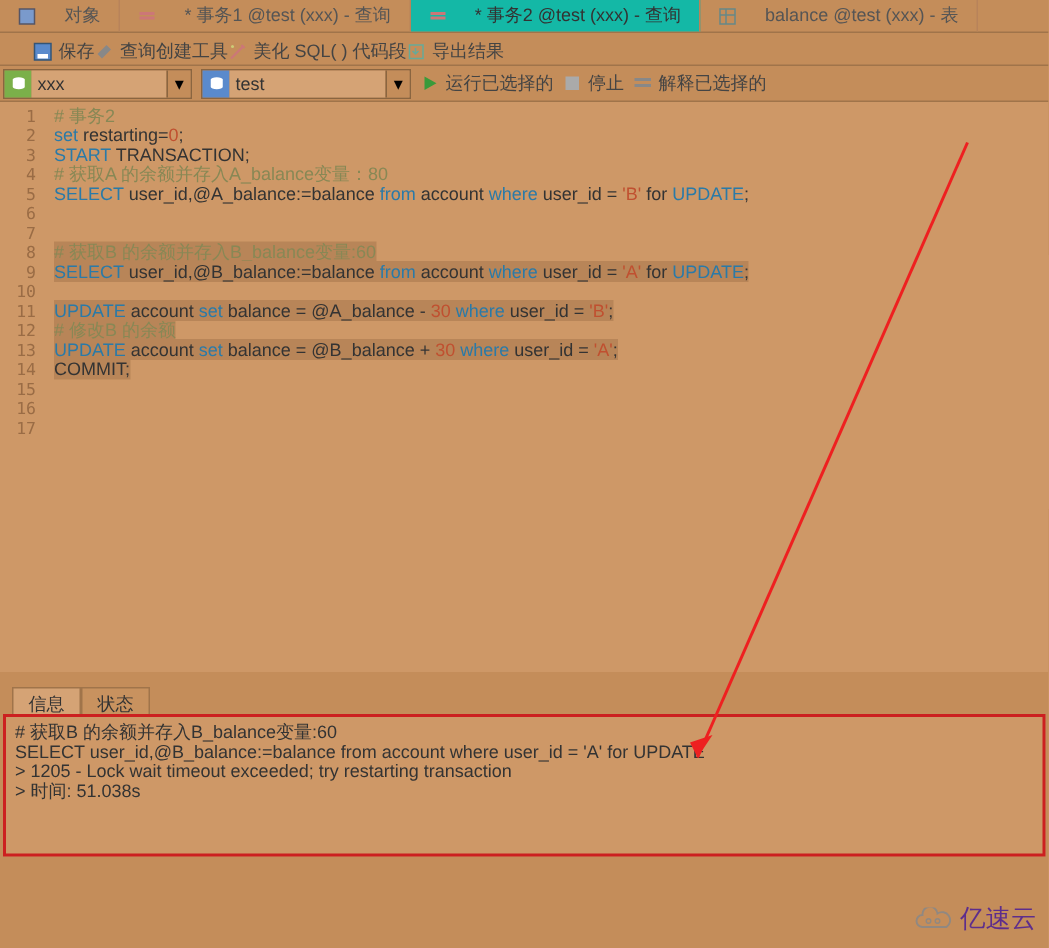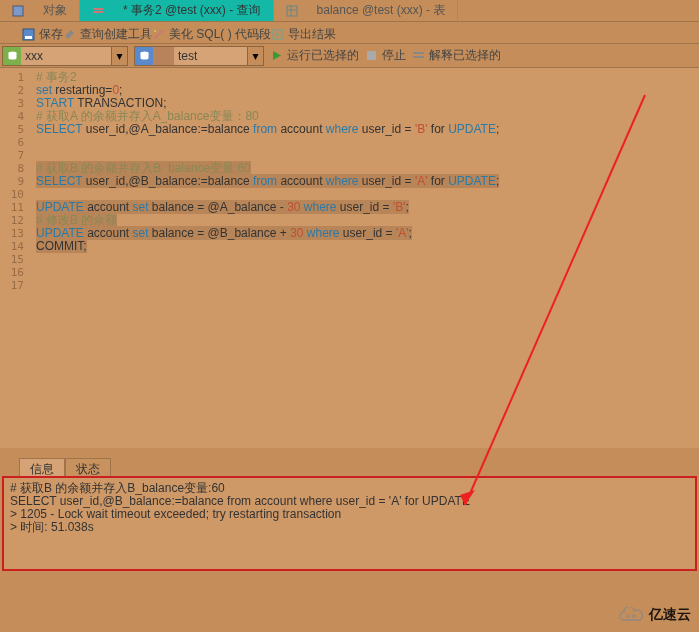--- a/index.html
+++ b/index.html
@@ -19,38 +19,45 @@
 .editor{display:flex;height:380px;background:#ce9867}
 .gutter{width:30px;background:#ce9867;padding-top:3px}
 .gutter-line{height:13px;text-align:right;padding-right:6px;color:#9a6c45;font-family:Consolas,monospace;font-size:11px}
 .code{flex:1;padding:3px 6px;font-family:Consolas,monospace;font-size:11px;line-height:13px}
 .code-line{height:13px;white-space:pre;color:#333}
 .hl{background:#b88558}
 .kw{color:#2a7aa8}
 .str{color:#c05030}
 .num{color:#c05030}
 .cm{color:#888855}
-.bottom-tabs{display:flex;height:18px;margin-left:19px}
+.bottom-tabs{display:flex;height:18px;margin-left:8px}
 .btab{padding:2px 10px;background:#c8925f;border:1px solid #a0744a;border-bottom:none;color:#333;cursor:pointer}
 .btab.active{background:#d5a375}
 .output{border:2px solid #cc2020;margin:0 2px;padding:4px 6px;font-family:Consolas,monospace;font-size:11px;line-height:13px;color:#333;height:95px;background:#ce9867}
 .arrow-line{position:absolute;top:90px;left:450px;width:220px;height:430px;pointer-events:none}
 .watermark{position:absolute;bottom:8px;right:8px;display:flex;align-items:center;gap:4px;opacity:0.85}
 .watermark svg{width:28px;height:16px}
-.watermark-text{font-size:14px;color:#000000;font-weight:700}
+.watermark-text{font-size:17px;color:#4c1d95;font-weight:400}
 </style>
 </head>
 <body>
 
 <div class="tabs-row">
   <div class="tab">
     <svg class="tab-icon" viewBox="0 0 12 12">
         <rect x="1" y="1" width="10" height="10" fill="#7a9acc" stroke="#556"></rect>
       </svg>
     <span>对象</span>
+  </div>
+  <div class="tab">
+    <svg class="tab-icon" viewBox="0 0 12 12">
+        <rect x="1" y="3" width="10" height="2" fill="#c77"></rect>
+        <rect x="1" y="6" width="10" height="2" fill="#c77"></rect>
+      </svg>
+    <span>* 事务1 @test (xxx) - 查询</span>
   </div>
   <div class="tab active">
     <svg class="tab-icon" viewBox="0 0 12 12">
         <rect x="1" y="3" width="10" height="2" fill="#c77"></rect>
         <rect x="1" y="6" width="10" height="2" fill="#c77"></rect>
       </svg>
     <span>* 事务2 @test (xxx) - 查询</span>
   </div>
   <div class="tab">
     <svg class="tab-icon" viewBox="0 0 12 12">
@@ -106,21 +113,21 @@
     <input class="sel-input" style="width: 90px;" value="xxx">
     <div class="sel-chev">▾</div>
   </div>
   <div class="sel-wrap">
     <div class="sel-icon" style="background:#5a8acc">
         <svg width="11" height="11" viewBox="0 0 11 11">
           <ellipse cx="5.5" cy="3" rx="4" ry="1.5" fill="#fff"></ellipse>
           <path d="M1.5 3 V8 A4 1.5 0 0 0 9.5 8 V3" fill="#fff"></path>
         </svg>
       </div>
-    <input class="sel-input" style="width: 73px; margin-left: 21px;" value="test">
+    <input class="sel-input" style="width: 104px;" value="test">
     <div class="sel-chev">▾</div>
   </div>
   <div class="tbtn">
     <svg viewBox="0 0 13 13">
         <path d="M3 2 L11 6.5 L3 11 Z" fill="#3a9a3a"></path>
       </svg>
     <span>运行已选择的</span>
   </div>
   <div class="tbtn">
     <svg viewBox="0 0 13 13">

